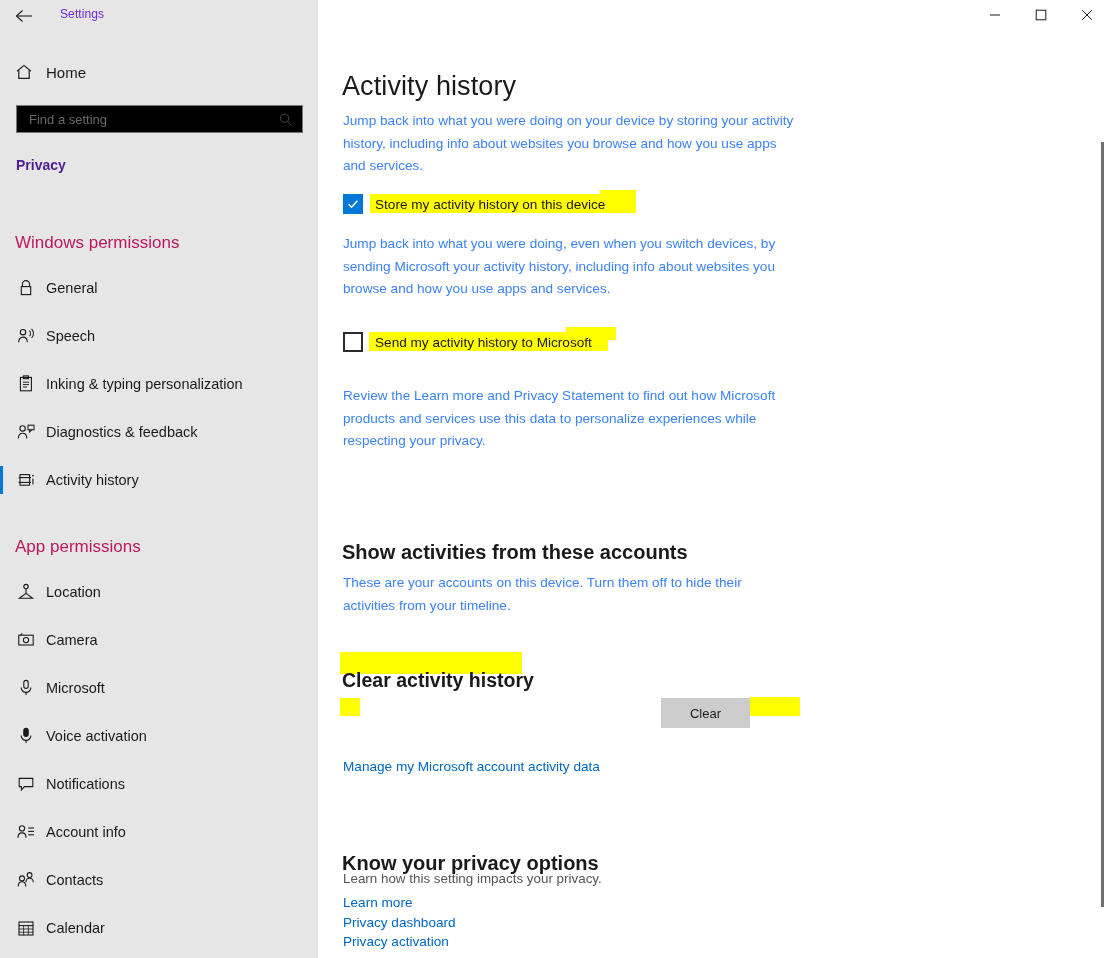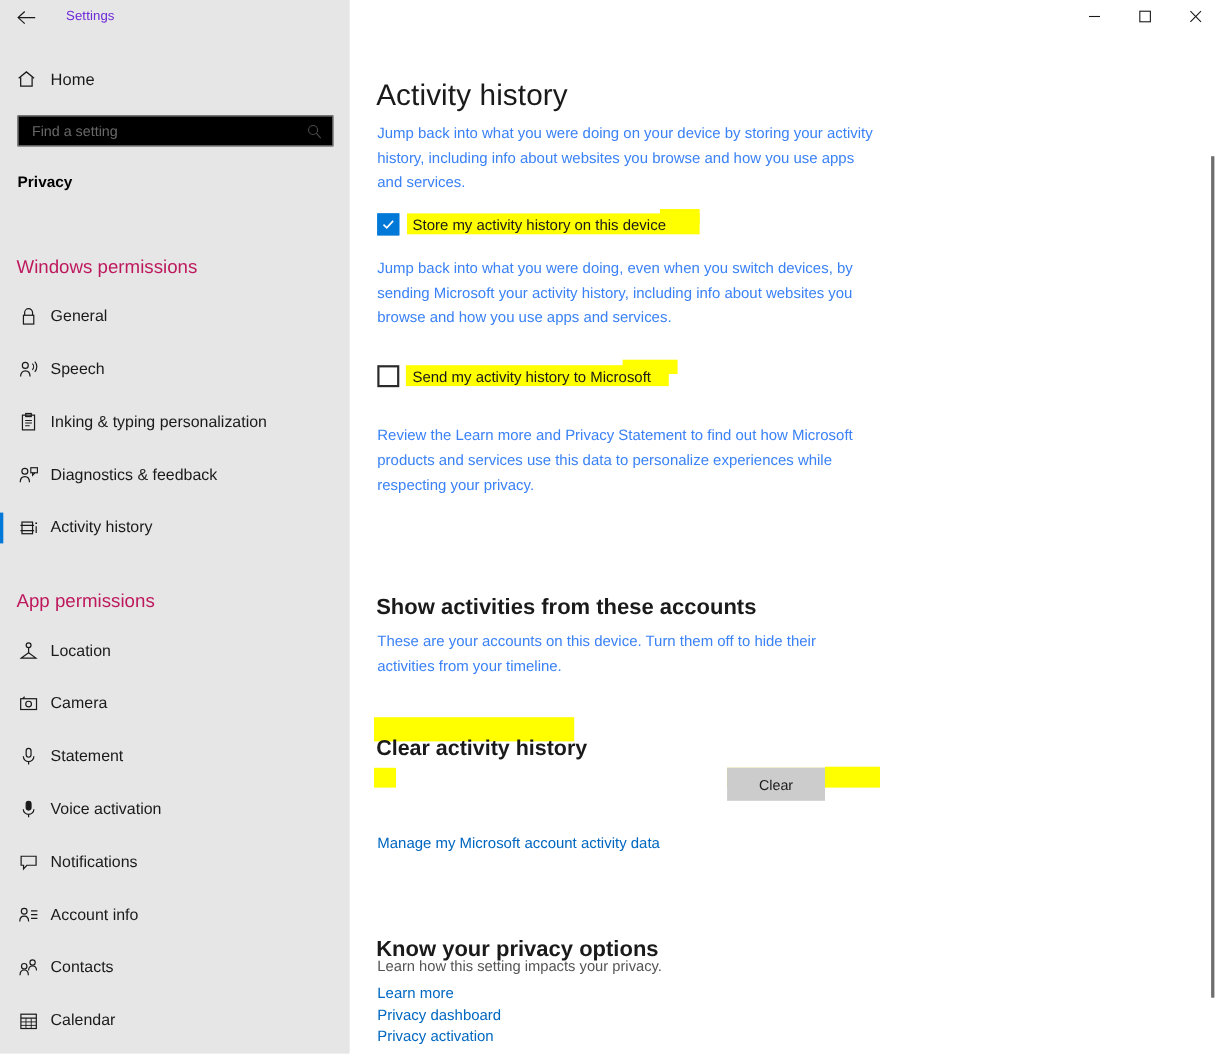--- a/index.html
+++ b/index.html
@@ -98,21 +98,21 @@
     right: 6px; top: 4px;
     width: 20px; height: 20px;
     display: flex; align-items: center; justify-content: center;
   }
 
   #privacy-heading {
     position: absolute;
     left: 16px; top: 157px;
     font-size: 14px;
     font-weight: bold;
-    color: #000000;
+    color: #4c1d95;
   }
 
   .group-heading {
     position: absolute;
     left: 15px;
     font-size: 17px;
     color: #be185d;
   }
   #grp-windows { top: 233px; }
   #grp-app { top: 537px; }
@@ -390,21 +390,21 @@
     </div>
 
     <div class="nav-row" style="top:668px">
       <span class="nav-icon">
         <svg width="20" height="20" viewBox="0 0 20 20" aria-hidden="true">
           <rect x="7.8" y="2.4" width="4.4" height="8" rx="2.2" fill="none" stroke="#1a1a1a" stroke-width="1.1"></rect>
           <path d="M5.2 9.6 a4.8 4.8 0 0 0 9.6 0" fill="none" stroke="#1a1a1a" stroke-width="1.1"></path>
           <line x1="10" y1="14.4" x2="10" y2="17" stroke="#1a1a1a" stroke-width="1.1"></line>
         </svg>
       </span>
-      <span class="nav-label">Statement</span>
+      <span class="nav-label">Microsoft</span>
     </div>
 
     <div class="nav-row" style="top:716px">
       <span class="nav-icon">
         <svg width="20" height="20" viewBox="0 0 20 20" aria-hidden="true">
           <rect x="7.8" y="2.4" width="4.4" height="8" rx="2.2" fill="#1a1a1a" stroke="#1a1a1a" stroke-width="1.1"></rect>
           <path d="M5.2 9.6 a4.8 4.8 0 0 0 9.6 0" fill="none" stroke="#1a1a1a" stroke-width="1.1"></path>
           <line x1="10" y1="14.4" x2="10" y2="17" stroke="#1a1a1a" stroke-width="1.1"></line>
         </svg>
       </span>

